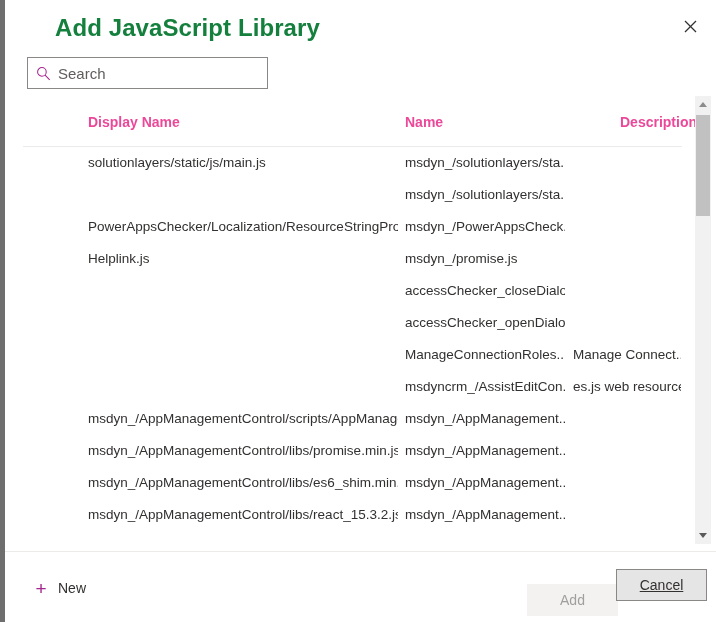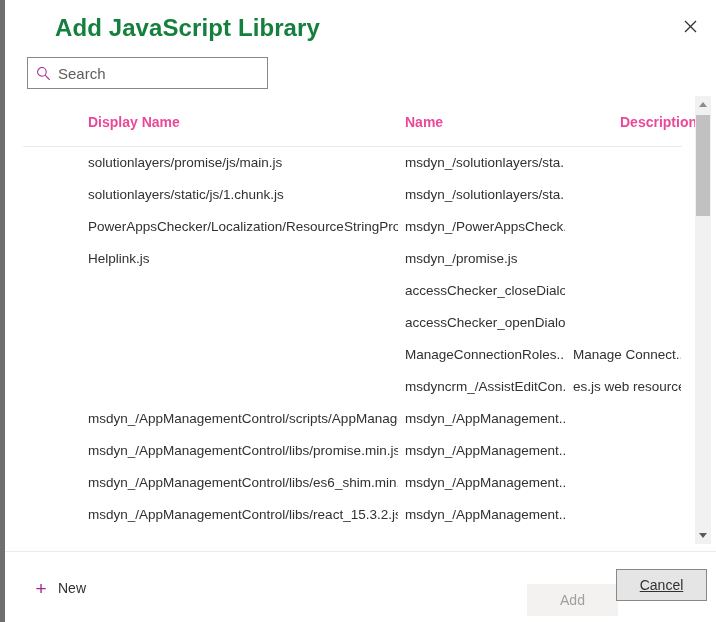--- a/index.html
+++ b/index.html
@@ -314,26 +314,25 @@
 
     <div class="col-headers">
       <div class="col-head c1">Display Name</div>
       <div class="col-head c2">Name</div>
       <div class="col-head c3">Description</div>
     </div>
     <div class="header-rule"></div>
 
     <div class="rows" id="rows-container">
         <div class="row">
-          <div class="cell c1">solutionlayers/promise/js/main.js</div>
+          <div class="cell c1">solutionlayers/static/js/main.js</div>
           <div class="cell c2">msdyn_/solutionlayers/sta...</div>
           <div class="cell c3"></div>
         </div>
         <div class="row">
-          <div class="cell c1">solutionlayers/static/js/1.chunk.js</div>
           <div class="cell c2">msdyn_/solutionlayers/sta...</div>
           <div class="cell c3"></div>
         </div>
         <div class="row">
           <div class="cell c1">PowerAppsChecker/Localization/ResourceStringProvid...</div>
           <div class="cell c2">msdyn_/PowerAppsCheck...</div>
           <div class="cell c3"></div>
         </div>
         <div class="row">
           <div class="cell c1">Helplink.js</div>

